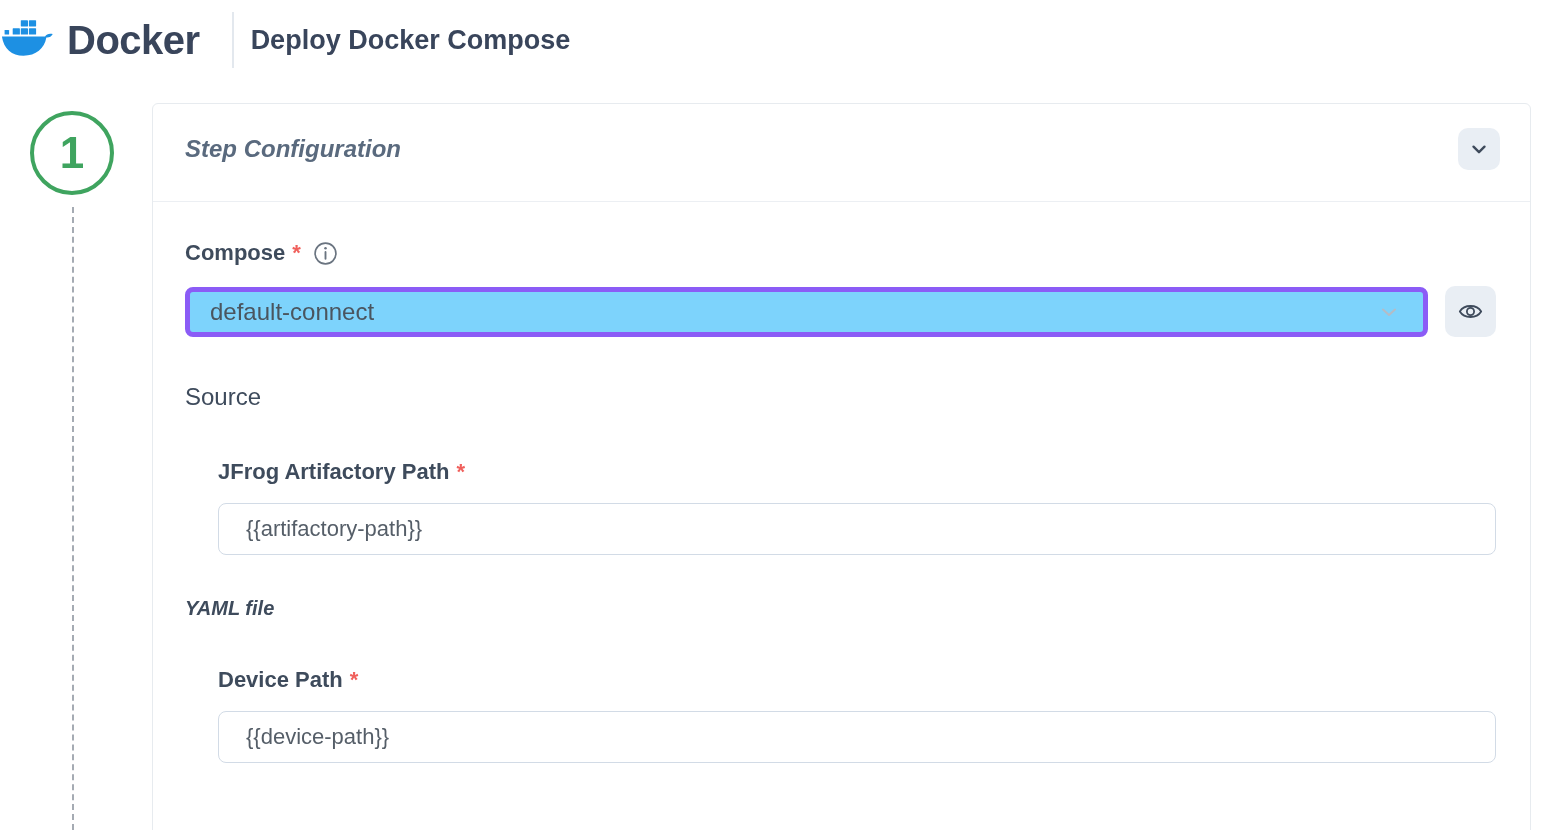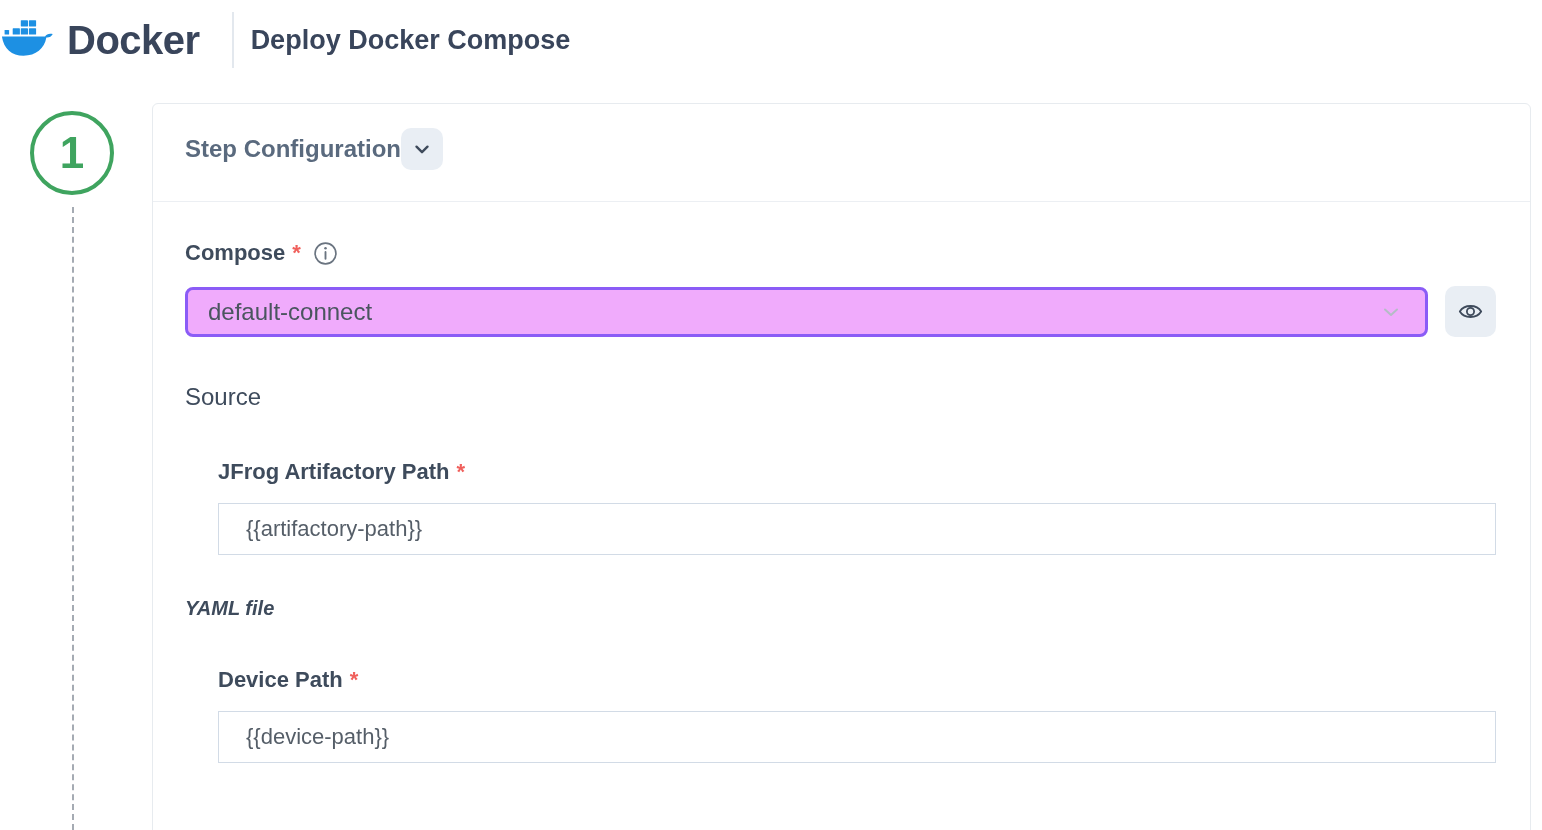--- a/index.html
+++ b/index.html
@@ -72,22 +72,24 @@
     top: 103px;
     height: 760px;
     background: #ffffff;
     border: 1px solid #E7EBEF;
     border-radius: 6px 6px 0 0;
   }
   .card-header {
     height: 98px;
     display: flex;
     align-items: center;
+    justify-content: space-between;
     padding: 0 30px 8px 32px;
     border-bottom: 1px solid #ECEFF3;
+    font-style: italic;
   }
   .card-title {
     font-size: 24px;
     font-weight: bold;
     color: #5A6A7E;
   }
   .collapse-btn {
     width: 42px;
     height: 42px;
     border: none;
@@ -121,23 +123,23 @@
   .info-wrap { margin-left: 12px; display: flex; align-items: center; }
 
   .select-row {
     display: flex;
     align-items: center;
     margin-top: 18px;
   }
   .select-box {
     flex: 1;
     height: 50px;
-    border: 3px solid #8b5cf6;
+    border: 5px solid #8b5cf6;
     border-radius: 8px;
-    background: #f0abfc;
+    background: #7dd3fc;
     display: flex;
     align-items: center;
     padding: 0 22px 0 20px;
     cursor: pointer;
   }
   .select-value {
     flex: 1;
     font-size: 24px;
     color: #4A555F;
   }
@@ -169,21 +171,21 @@
     margin-left: 33px;
     height: 28px;
   }
   .text-input {
     display: block;
     margin-top: 18px;
     margin-left: 33px;
     width: calc(100% - 33px);
     height: 52px;
     border: 1px solid #D2DBE6;
-    border-radius: 0;
+    border-radius: 8px;
     padding: 0 20px 0 27px;
     font-family: "Liberation Sans", sans-serif;
     font-size: 22px;
     color: #555E68;
     outline: none;
   }
   .small-bold-label {
     margin-top: 40px;
     font-size: 20px;
     font-weight: bold;

